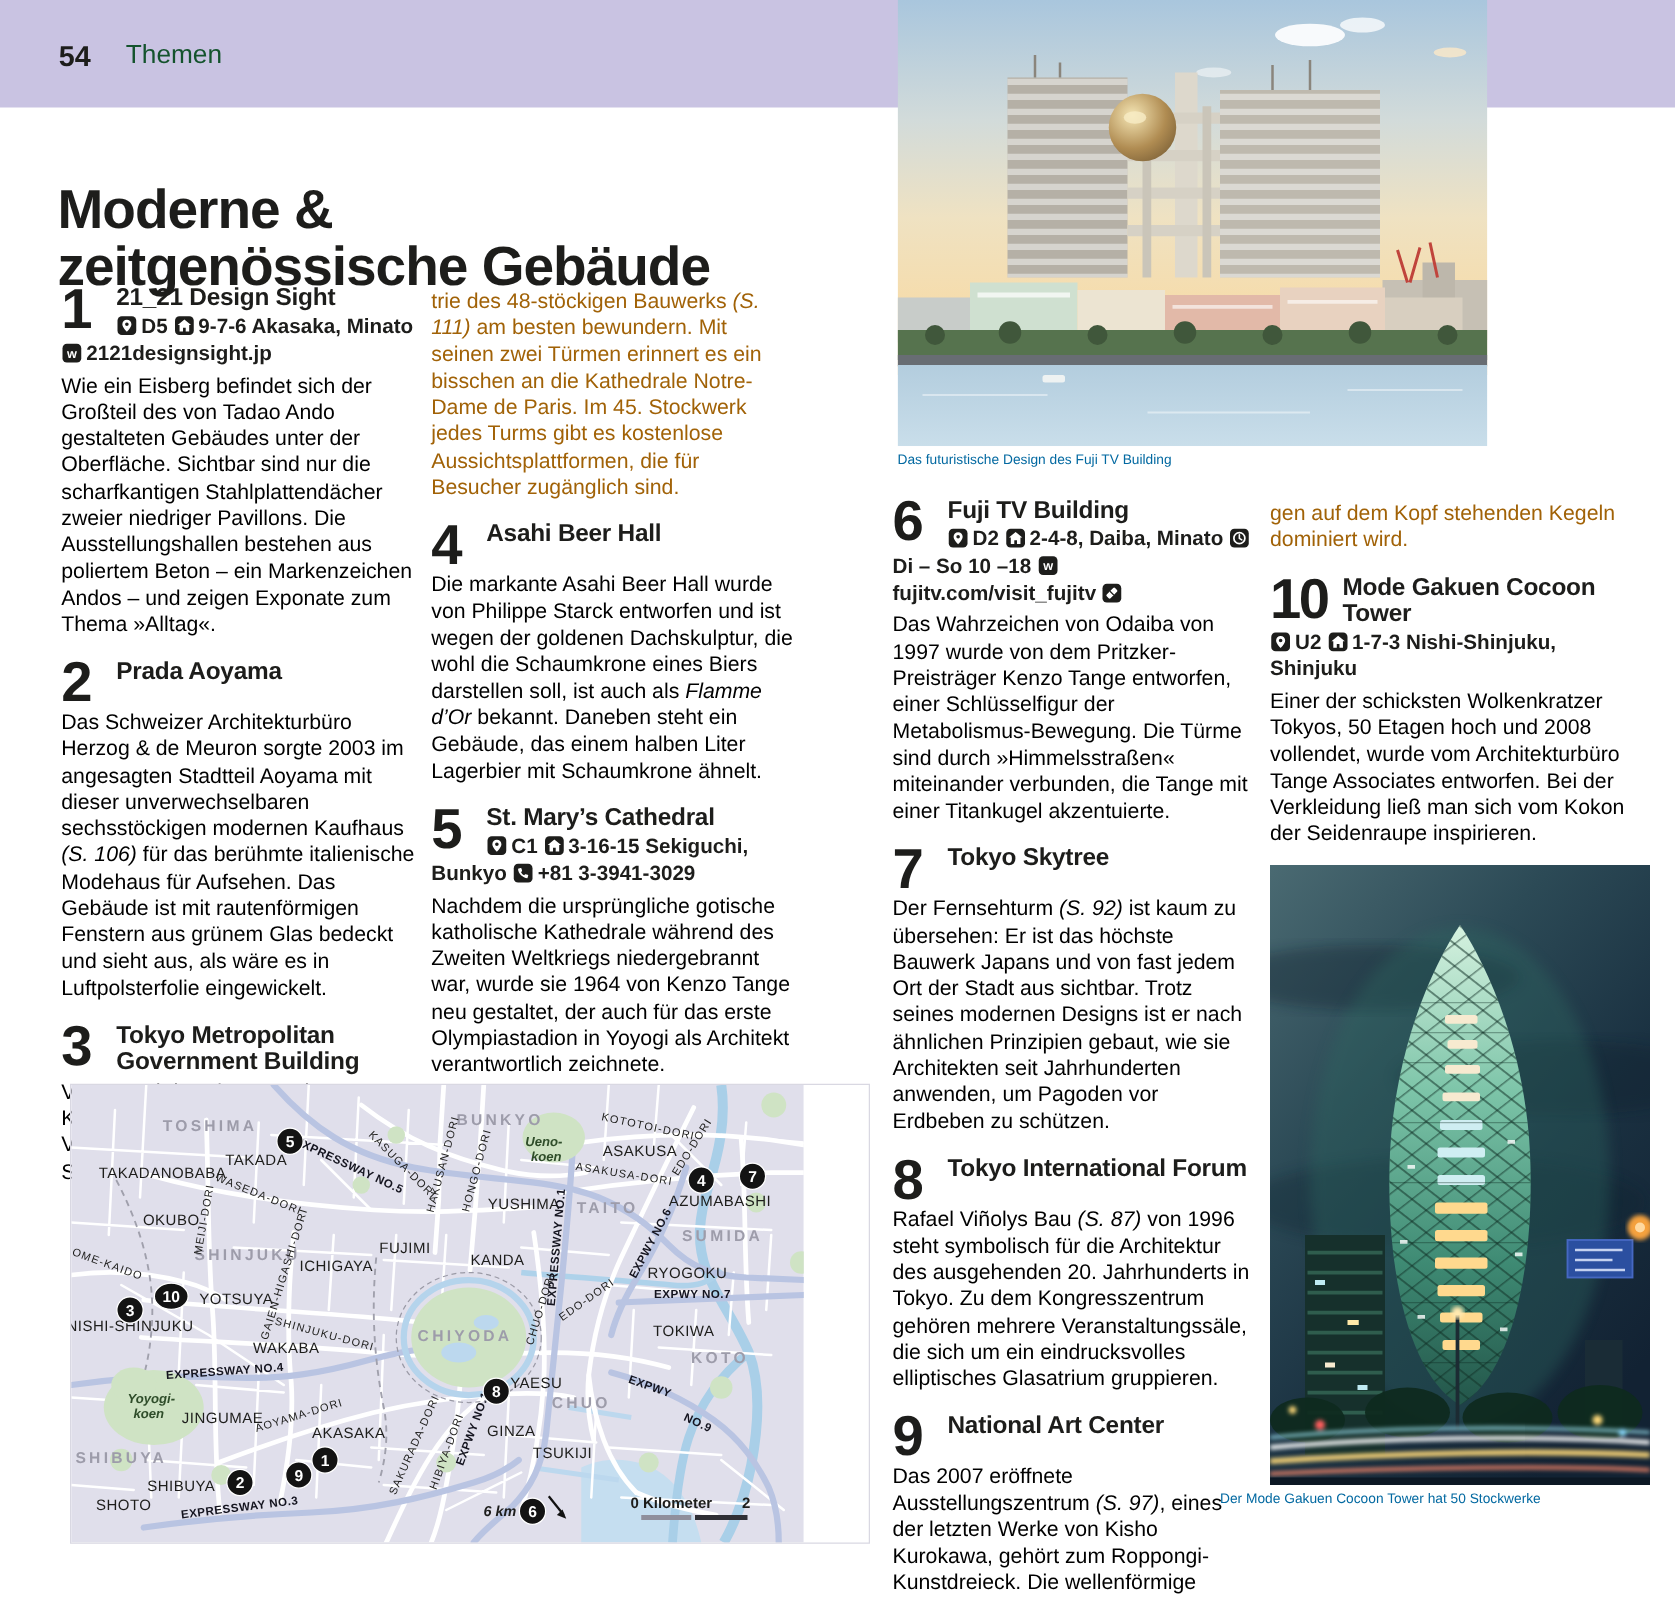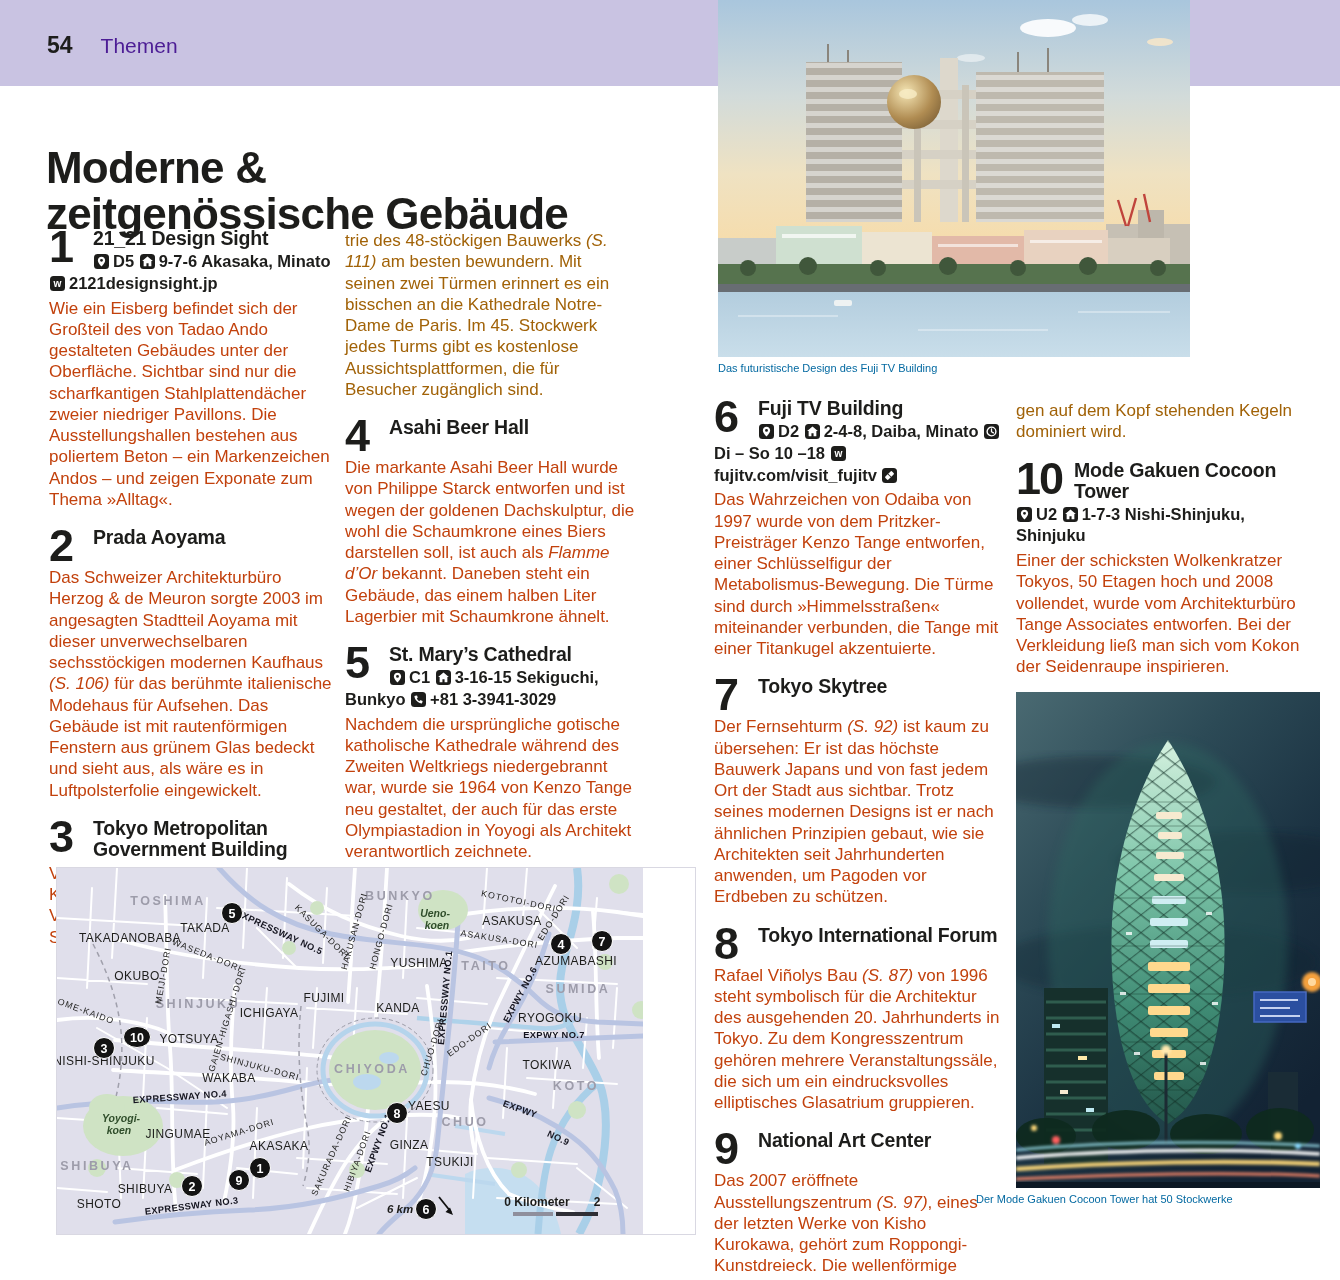--- a/index.html
+++ b/index.html
@@ -1,22 +1,22 @@
 <!DOCTYPE html>
 <html lang="de"><head>
 <meta charset="utf-8">
 <style>
   html,body{margin:0;padding:0;}
   body{width:1340px;height:1280px;position:relative;background:#ffffff;
        font-family:"Liberation Sans",sans-serif;color:#1d1d1b;overflow:hidden;}
   
   .band{position:absolute;left:0;top:0;width:1340px;height:86px;background:#c9c3e2;}
-  .band-inner{display:flex;align-items:center;gap:28px;padding:32px 0 0 47px;}
+  .band-inner{display:flex;align-items:flex-start;gap:28px;padding:32px 0 0 47px;}
   .pagenum{font-size:23px;font-weight:800;}
-  .section{font-size:21px;font-weight:400;color:#4c1d95;}
+  .section{font-size:21px;font-weight:400;color:#14532d;}
   
   .page-title{position:absolute;left:46px;top:116px;width:640px;
               font-size:44px;font-weight:800;line-height:1.04;letter-spacing:-0.8px;}
   .page-title span{display:block;}
   
   .col{position:absolute;}
   #col1{left:49px;top:226px;width:284px;}
   #col2{left:345px;top:230px;width:290px;}
   #col3{left:714px;top:396px;width:290px;}
   #col4{left:1016px;top:400px;width:300px;}
@@ -26,21 +26,21 @@
         min-width:44px;flex:0 0 auto;padding-top:3px;}
   .enum.wide{min-width:58px;}
   .hgroup{flex:1 1 auto;min-width:0;}
   .etitle{font-size:19.5px;font-weight:800;line-height:1.08;margin:0;letter-spacing:-0.2px;padding-top:2px;}
   .einfo{font-weight:700;font-size:16.5px;line-height:1.32;margin:2px 0 0 -44px;text-indent:44px;}
   .einfo.w10{margin-left:-58px;text-indent:58px;}
   .iitem{white-space:normal;}
   .tile{display:inline-block;width:15px;height:15px;background:#1d1d1b;border-radius:3.5px;
         vertical-align:-2px;margin:0 4px 0 1px;}
   .tile svg{display:block;width:15px;height:15px;}
-  .ebody{font-size:17px;line-height:1.25;margin:3px 0 0 0;color:#c2410c;hyphens:auto;-webkit-hyphens:auto;}
+  .ebody{font-size:17px;line-height:1.25;margin:3px 0 0 0;color:#000000;hyphens:auto;-webkit-hyphens:auto;}
   .ebody i{font-style:italic;}
   .cont{font-size:17px;line-height:1.25;margin:0 0 15px 0;color:#a16207;hyphens:auto;}
   
   .caption{font-weight:400;font-size:11px;line-height:1.25;color:#0369a1;}
   #cap1{position:absolute;left:718px;top:362px;width:470px;}
   #cap2{position:absolute;left:976px;top:1193px;width:262px;}
   
   .photo{position:absolute;overflow:hidden;}
   #photo1{left:718px;top:0;width:472px;height:357px;}
   #photo2{left:1016px;top:692px;width:304px;height:496px;}

